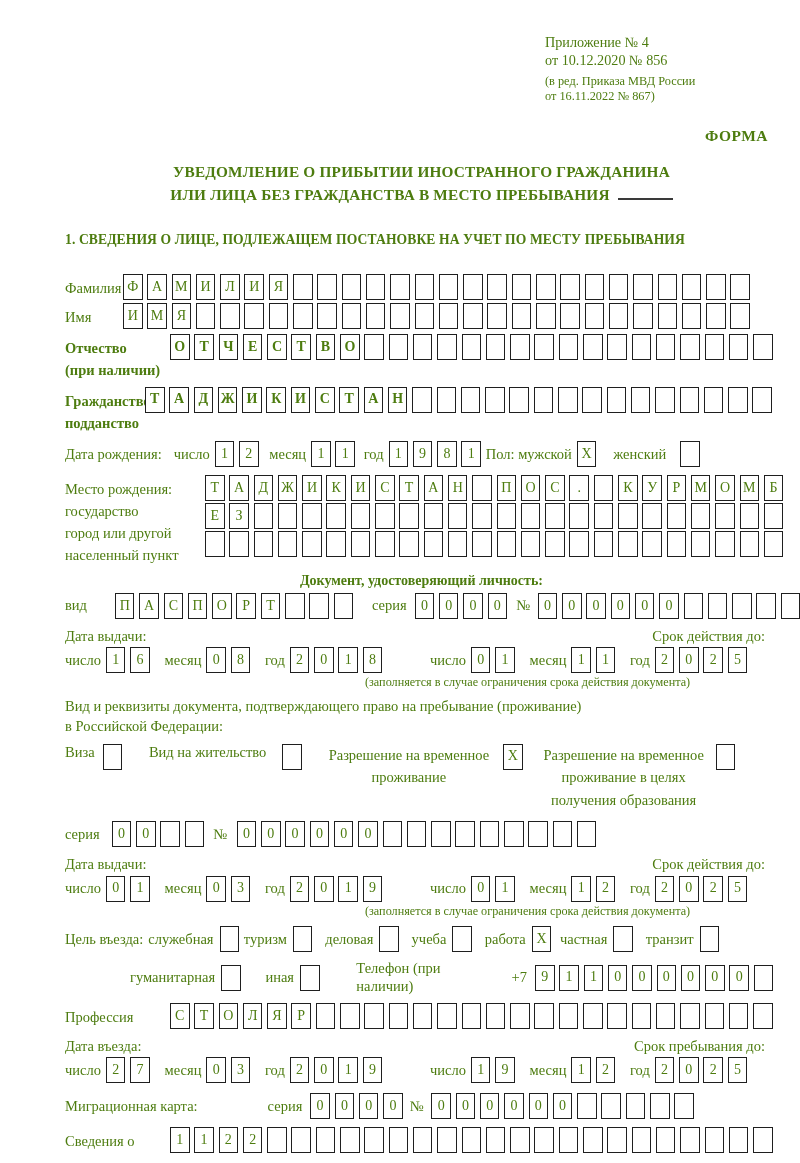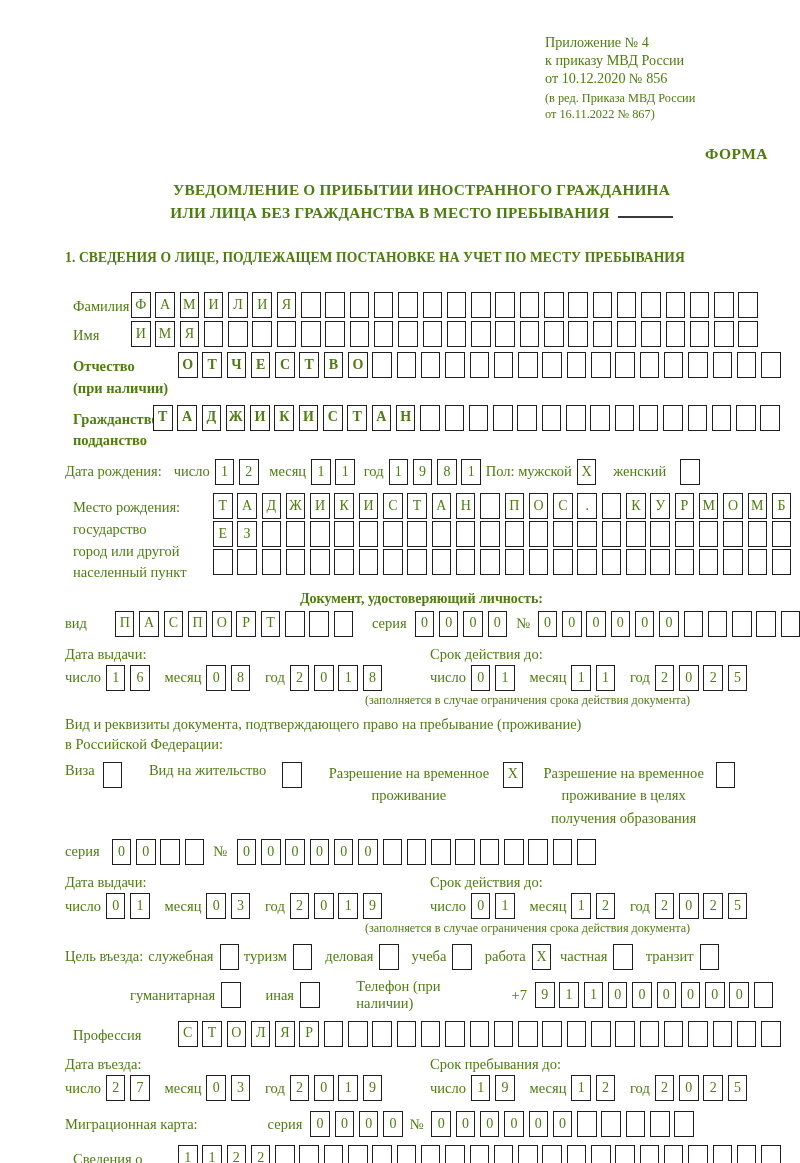--- a/index.html
+++ b/index.html
@@ -11,29 +11,29 @@
   .forma{text-align:right;font-weight:700;font-size:15.5px;margin-top:22px;padding-right:10px;letter-spacing:.5px;}
   .title{text-align:center;font-weight:700;font-size:15.3px;margin-top:15px;line-height:1.5;letter-spacing:.2px;}
   .uline{display:inline-block;width:55px;border-bottom:2.2px solid #3a3a3a;margin-left:8px;}
   .sec{font-weight:700;font-size:13.6px;margin-top:25px;letter-spacing:.1px;}
 
   .cell{box-sizing:border-box;flex:none;width:19.5px;height:26px;border:1.8px solid #1f1f1f;
         margin-right:4.8px;display:flex;align-items:center;justify-content:center;
         font-size:14px;background:#fff;}
   .cells{display:inline-flex;flex-wrap:nowrap;}
   .frow{display:flex;align-items:flex-start;}
-  .flabel{flex:none;padding-top:4px;line-height:1.5;margin-left:8px;}
+  .flabel{flex:none;padding-top:4px;line-height:1.5;}
   .w58{width:58px;}.w80{width:80px;}.w105{width:105px;}.w140{width:140px;}
   .irow{display:flex;align-items:center;}
   .dlbl{margin-right:5px;}
   .dgroup{display:flex;align-items:center;}
   .dgroup .cells{margin-right:10px;}
   .dhead{display:flex;margin-top:9px;}
   .h-left{width:365px;text-align:left;}
-  .h-right{width:335px;text-align:left;}
+  .h-right{width:335px;text-align:right;}
   .drow{display:flex;align-items:center;margin-top:2px;}
   .g-left{width:365px;}
   .dnote{font-size:12.2px;margin-left:300px;margin-top:2px;}
   .dochead{font-weight:700;font-size:14px;text-align:center;margin-top:7px;}
   .optrow{display:flex;align-items:flex-start;margin-top:8px;}
   .optstack{text-align:center;line-height:1.55;}
   .optrow .cells{margin-left:8px;margin-top:0;}
   .optlbl{margin-left:14px;white-space:nowrap;}
   .optlbl:first-child{margin-left:0;}
   .purpose .cells{margin-left:6px;}
@@ -41,21 +41,20 @@
   .mt10{margin-top:10px;}.mt26{margin-top:26px;}
   .rowgap{margin-bottom:2px;}
 </style>
 </head>
 <body>
 
 <div class="page">
 
   <div class="annex">
     <div>Приложение № 4</div>
-    <div>к приказу МВД России</div>
     <div>от 10.12.2020 № 856</div>
     <div class="amend">
       <div>(в ред. Приказа МВД России</div>
       <div>от 16.11.2022 № 867)</div>
     </div>
   </div>
 
   <div class="forma">ФОРМА</div>
 
   <div class="title">

